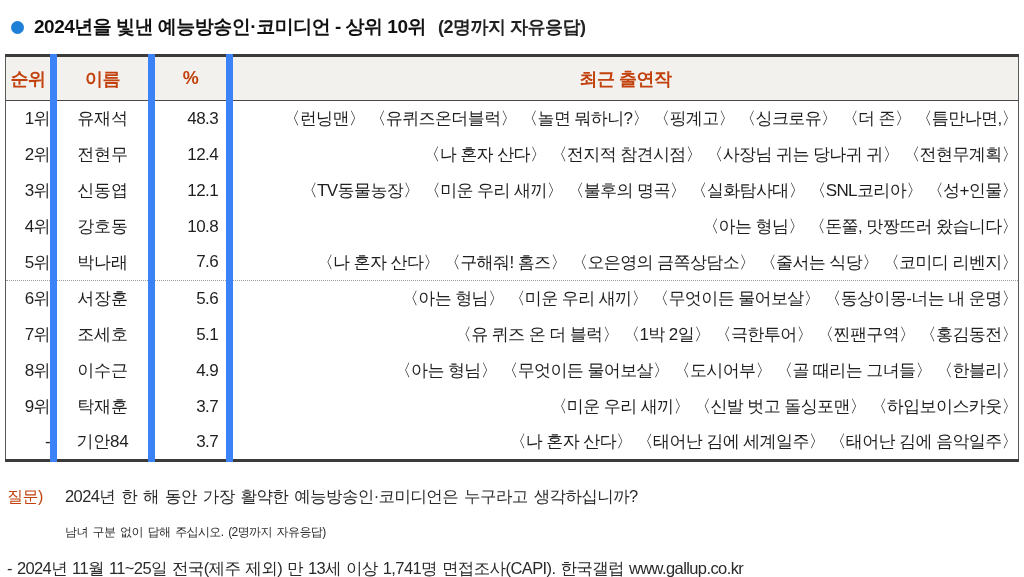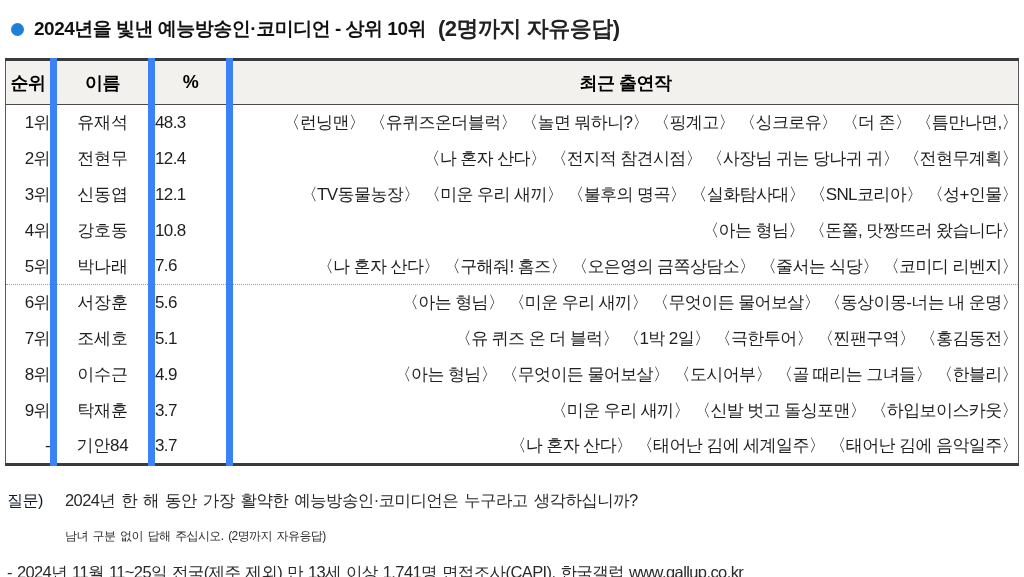--- a/index.html
+++ b/index.html
@@ -8,39 +8,39 @@
     width: 1024px; height: 577px;
     font-family: "Liberation Sans", "DejaVu Sans", sans-serif;
     color: #222; overflow: hidden;
   }
   .page { padding: 10px 5px 0 5px; }
 
   
   .title-row { display: flex; align-items: center; gap: 10px; padding: 4px 0 14px 6px; }
   .bullet { width: 13px; height: 13px; border-radius: 50%; background: #1e7fd6; flex: 0 0 auto; }
   .title-main { font-size: 19px; font-weight: 700; color: #111; letter-spacing: -0.5px; }
-  .title-suffix { font-size: 22px; font-weight: 600; color: #222; letter-spacing: -0.5px; margin-left: 2px; }
+  .title-suffix { font-size: 18px; font-weight: 600; color: #222; letter-spacing: -0.5px; margin-left: 2px; }
 
   
   table.results { width: 1014px; border-collapse: collapse; table-layout: fixed; }
   table.results { border-top: 3px solid #3b3b3b; border-bottom: 3px solid #3b3b3b; }
   col.c-rank { width: 48px; }
   col.c-name { width: 98px; }
   col.c-pct  { width: 78px; }
   col.c-works{ width: auto; }
   th {
-    background: #f2f1ee; height: 45px; font-size: 18px; font-weight: 700; color: #000000;
+    background: #f2f1ee; height: 45px; font-size: 18px; font-weight: 700; color: #c2410c;
     border-bottom: 1.5px solid #4a4a4a; text-align: center; letter-spacing: -0.5px;
   }
   th + th, td + td { border-left: 7px solid #3b82f6; }
   table.results { border-left: 1px solid #5a5a5a; border-right: 1px solid #5a5a5a; }
   td { height: 36px; font-size: 17px; color: #1f1f1f; letter-spacing: -0.6px; white-space: nowrap; overflow: hidden; }
   td.rank { text-align: right; }
   td.name { text-align: center; letter-spacing: -0.2px; }
-  td.pct  { text-align: left; padding-right: 8px; font-family: "Liberation Sans", sans-serif; }
+  td.pct  { text-align: right; padding-right: 8px; font-family: "Liberation Sans", sans-serif; }
   td.works{ text-align: right; padding-left: 9px; }
   tr.sep-top td { border-top: 1.5px dotted #9a9a9a; }
 
   
   .footer { padding: 16px 0 0 2px; }
   .q-line1 { display: flex; align-items: baseline; margin-top: 8px; }
   .q-label { font-size: 16px; color: #b0544c; letter-spacing: -0.5px; flex: 0 0 58px; }
   .q-text  { font-size: 16.5px; color: #2a2a2a; letter-spacing: -0.6px; word-spacing: 2px; }
   .q-line2 { font-size: 12px; color: #2a2a2a; letter-spacing: -0.6px; word-spacing: 2px; margin: 16px 0 0 58px; }
   .survey  { font-size: 16.5px; color: #2a2a2a; letter-spacing: -0.6px; word-spacing: 1px; margin-top: 17px; }
@@ -130,20 +130,20 @@
           <td class="rank">-</td>
           <td class="name">기안84</td>
           <td class="pct">3.7</td>
           <td class="works">〈나 혼자 산다〉 〈태어난 김에 세계일주〉 〈태어난 김에 음악일주〉</td>
         </tr>
     </tbody>
   </table>
 
   <div class="footer">
     <div class="q-line1">
-      <span class="q-label" style="color: #0f172a;">질문)</span>
+      <span class="q-label" style="color: #c2410c;">질문)</span>
       <span class="q-text">2024년 한 해 동안 가장 활약한 예능방송인·코미디언은 누구라고 생각하십니까?</span>
     </div>
     <div class="q-line2">남녀 구분 없이 답해 주십시오. (2명까지 자유응답)</div>
     <div class="survey">- 2024년 11월 11~25일 전국(제주 제외) 만 13세 이상 1,741명 면접조사(CAPI). 한국갤럽 www.gallup.co.kr</div>
   </div>
 
 </div>
 
 </body></html>

